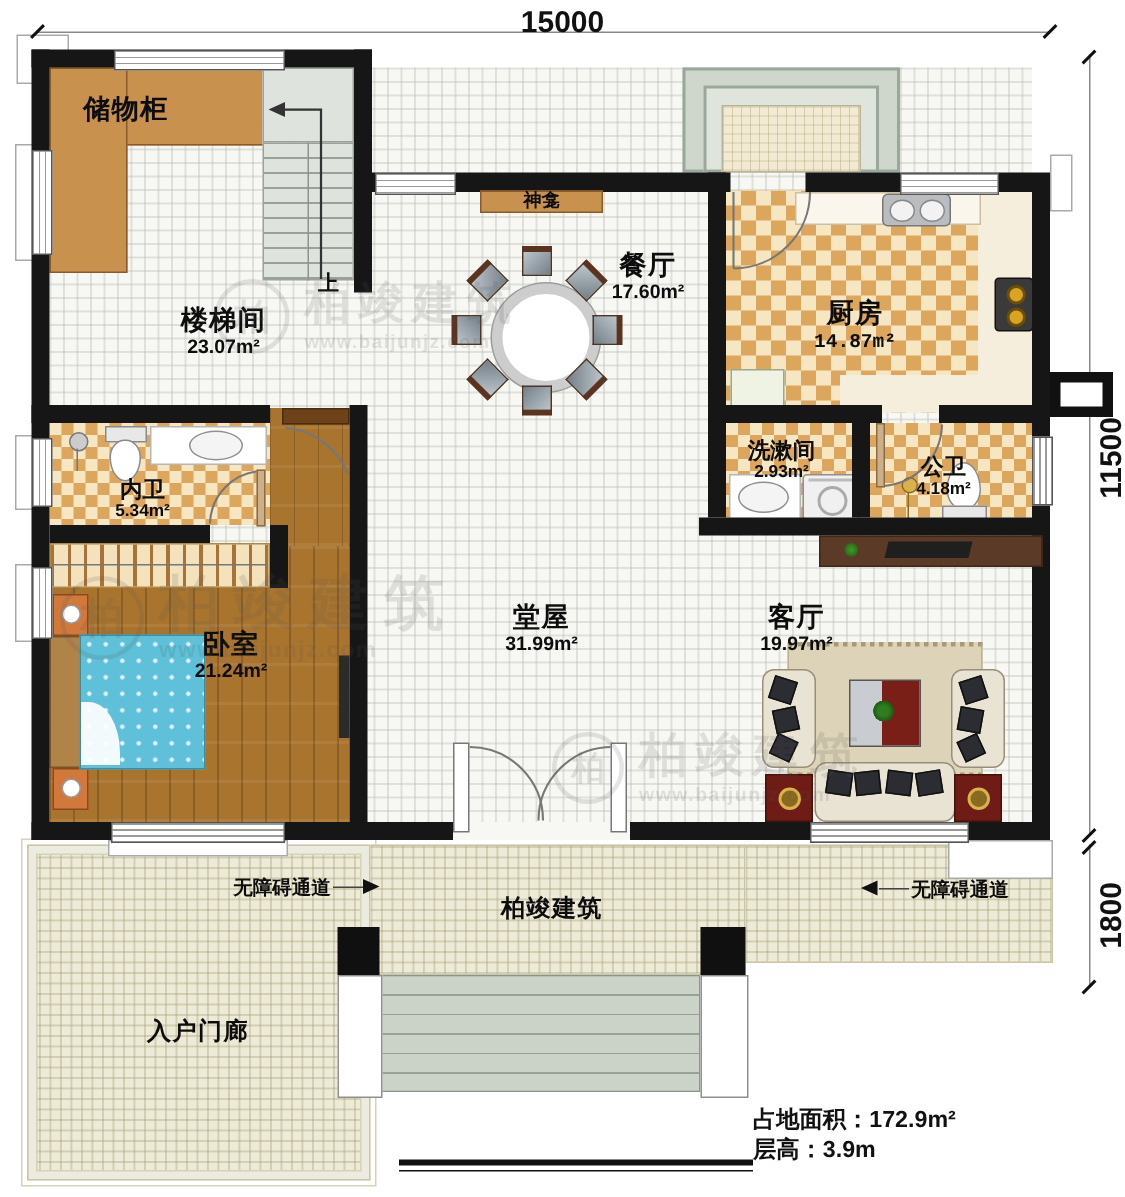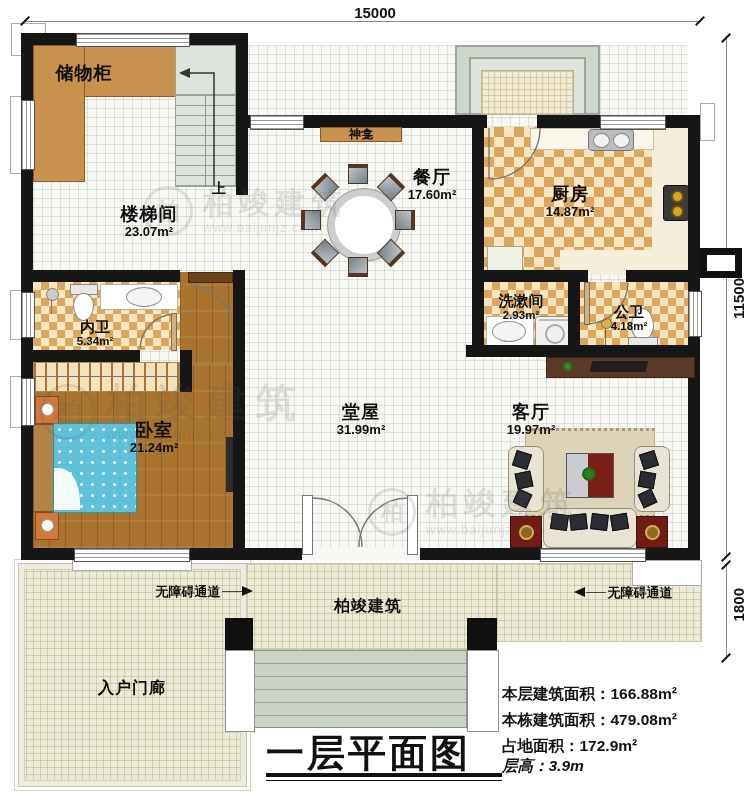--- a/index.html
+++ b/index.html
@@ -32,38 +32,38 @@
   .winv{position:absolute;background-color:#fff;border:1px solid #555;z-index:35;
     background-image:repeating-linear-gradient(90deg,#9a9a9a 0 1px,transparent 1px 4px);}
   .sill{position:absolute;border:1px solid #aaa;background:#fff;z-index:2;}
   .rlabel{position:absolute;transform:translate(-50%,-50%);text-align:center;z-index:40;
           font-weight:bold;white-space:nowrap;color:#0d0d0d;}
   .rlabel .nm{font-size:18px;letter-spacing:1px;line-height:1.15;display:block;}
   .rlabel .ar{font-size:13px;line-height:1.1;display:block;}
   .rlabel.sm .nm{font-size:15px;letter-spacing:0;}
   .rlabel.sm .ar{font-size:11.5px;}
   .rlabel.one{font-size:16px;letter-spacing:1px;}
-  .dimtxt{position:absolute;font-weight:bold;font-size:15px;color:#111;z-index:40;}
+  .dimtxt{position:absolute;font-weight:bold;font-size:20px;color:#111;z-index:40;}
   .vert{writing-mode:vertical-rl;transform:rotate(180deg);}
   .dline{position:absolute;background:#8a8a8a;z-index:6;}
   .tick{position:absolute;width:2px;height:12px;background:#111;transform:rotate(45deg);z-index:7;}
   .steps{background:repeating-linear-gradient(180deg,#cbd3c9 0 12px,#95a297 12px 13px);
          border:1px solid #8a968c;}
   .col-b{position:absolute;background:#101010;z-index:12;}
   .col-w{position:absolute;background:#fff;border:1px solid #8f8f8f;z-index:12;}
   .chair{position:absolute;width:18px;height:15px;z-index:22;border:1px solid #4a3526;
          border-top:4px solid #5a3321;background:linear-gradient(135deg,#bcc5cb,#747f88);}
   .cush{position:absolute;background:#2c2c33;border:1px solid #111;z-index:24;}
   .sofa{position:absolute;background:#e9e3d3;border:1px solid #998f79;border-radius:8px;z-index:23;}
   .wm{position:absolute;display:flex;align-items:center;gap:10px;opacity:.15;z-index:45;
       color:#555;pointer-events:none;}
   .wm .lg{border:3px solid #555;border-radius:50%;display:flex;align-items:center;
       justify-content:center;font-weight:bold;}
   .wm .brand{font-weight:bold;display:block;line-height:1;}
-  .wm .url{display:block;font-weight:normal;letter-spacing:1px;margin-top:3px;}
+  .wm .url{display:block;font-weight:bold;letter-spacing:1px;margin-top:3px;}
   .stat-row{position:absolute;left:502px;font-weight:bold;font-size:15.5px;z-index:40;white-space:nowrap;}
   .arrR{position:absolute;width:0;height:0;border-top:5px solid transparent;
         border-bottom:5px solid transparent;border-left:11px solid #111;z-index:40;}
   .arrL{position:absolute;width:0;height:0;border-top:5px solid transparent;
         border-bottom:5px solid transparent;border-right:11px solid #111;z-index:40;}
   .lead{position:absolute;background:#444;height:1px;z-index:40;}
   .fixt{position:absolute;z-index:22;}
 </style>
 </head>
 <body>
@@ -259,21 +259,21 @@
   <div class="rlabel" style="left:149px;top:221px;">
     <span class="nm">楼梯间</span>
     <span class="ar">23.07m²</span>
   </div>
   <div class="rlabel" style="left:219px;top:189px;font-size:14px;"><span>上</span></div>
   <div class="rlabel" style="left:361px;top:134px;font-size:12px;z-index:41;"><span>神龛</span></div>
   <div class="rlabel" style="left:432px;top:184px;">
     <span class="nm">餐厅</span>
     <span class="ar">17.60m²</span>
   </div>
-  <div class="rlabel" style="left:570px;top:201px;">
+  <div class="rlabel" style="left:570px;top:218px;font-family:Liberation Mono, monospace;">
     <span class="nm">厨房</span>
     <span class="ar">14.87m²</span>
   </div>
   <div class="rlabel sm" style="left:521px;top:307px;">
     <span class="nm">洗漱间</span>
     <span class="ar">2.93m²</span>
   </div>
   <div class="rlabel sm" style="left:629px;top:318px;">
     <span class="nm">公卫</span>
     <span class="ar">4.18m²</span>
@@ -310,34 +310,27 @@
   <div class="tick" style="left:699px;top:15px;"></div>
   <div class="dline" style="left:726px;top:36px;width:1px;height:521px;"></div>
   <div class="tick" style="left:725px;top:32px;"></div>
   <div class="tick" style="left:725px;top:551px;"></div>
   <div class="dimtxt vert" style="left:730px;top:278px;">11500</div>
   <div class="dline" style="left:726px;top:563px;width:1px;height:95px;"></div>
   <div class="tick" style="left:725px;top:559px;"></div>
   <div class="tick" style="left:725px;top:652px;"></div>
   <div class="dimtxt vert" style="left:730px;top:588px;">1800</div>
 
-  <div class="abs" style="left:266px;top:728px;font-size:38px;font-weight:bold;letter-spacing:3px;z-index:40;">一层平面图</div>
   <div class="abs" style="left:266px;top:773px;width:236px;height:4px;background:#111;z-index:40;"></div>
   <div class="abs" style="left:266px;top:780px;width:236px;height:1px;background:#111;z-index:40;"></div>
 
-  <div class="stat-row" style="top:684px;">
-    <span>本层建筑面积：</span><span>166.88m²</span>
-  </div>
-  <div class="stat-row" style="top:710px;">
-    <span>本栋建筑面积：</span><span>479.08m²</span>
-  </div>
   <div class="stat-row" style="top:736px;">
     <span>占地面积：</span><span>172.9m²</span>
   </div>
-  <div class="stat-row" style="top:756px;font-style:italic;">
+  <div class="stat-row" style="top:756px;">
     <span>层高：</span><span>3.9m</span>
   </div>
 
   <div class="wm" style="left:143px;top:186px;">
     <span class="lg" style="width:44px;height:44px;font-size:24px;">
         <span>柏</span>
       </span>
     <span>
       <span class="brand" style="font-size:30px;letter-spacing:6px;">柏竣建筑</span>
       <span class="url" style="font-size:12.5px;">www.baijunjz.com</span>

